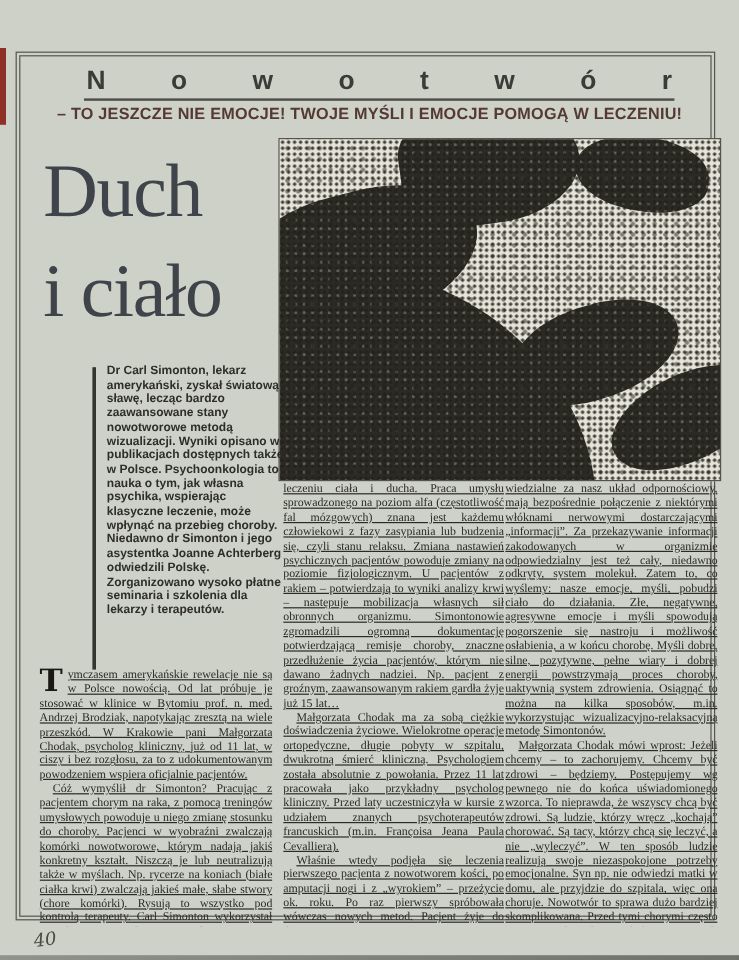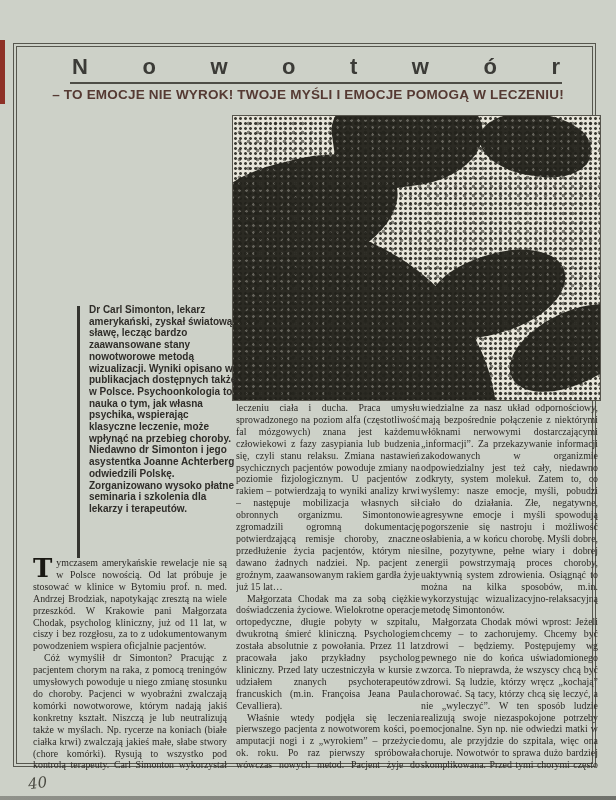--- a/index.html
+++ b/index.html
@@ -77,20 +77,21 @@
   
   .col{position:absolute;top:402px;height:370px;overflow:hidden;}
   .col-1{left:33px;top:557px;width:194px;height:215px;}
   .col-2{left:236px;width:184px;}
   .col-3{left:421px;width:177px;}
   .col p{
     margin:0;
     font-size:9.9px;line-height:11.9px;
     text-align:justify;color:#2c2a26;
     text-indent:11px;
+    text-decoration:underline;
   }
   .col p.noindent{text-indent:0;}
   .dropcap{
     float:left;
     font-family:"DejaVu Serif", serif;
     font-weight:bold;font-size:26px;line-height:21px;
     color:#191813;padding:1px 4px 0 0;
   }
   .page-number{
     position:absolute;left:28px;top:774px;
@@ -113,22 +114,26 @@
       <span>o</span>
       <span>w</span>
       <span>o</span>
       <span>t</span>
       <span>w</span>
       <span>ó</span>
       <span>r</span>
     </div>
   <div class="kicker-underline"></div>
 
-  <div class="subtitle">– TO EMOCJE NIE WYROK! TWOJE MYŚLI I EMOCJE POMOGĄ W LECZENIU!</div>
+  <div class="subtitle">– TO JESZCZE NIE EMOCJE! TWOJE MYŚLI I EMOCJE POMOGĄ W LECZENIU!</div>
 
+  <div class="article-title">
+    <div>Duch</div>
+    <div>i ciało</div>
+  </div>
 
   <div class="photo" title="powiększona czarno-biała fotografia rastrowa (halftone)">
     <div class="blob blob-top-center"></div>
     <div class="blob blob-top-right"></div>
     <div class="blob blob-arm"></div>
     <div class="blob blob-main"></div>
     <div class="blob blob-mid-right"></div>
     <div class="blob blob-bottom-right"></div>
   </div>
 

